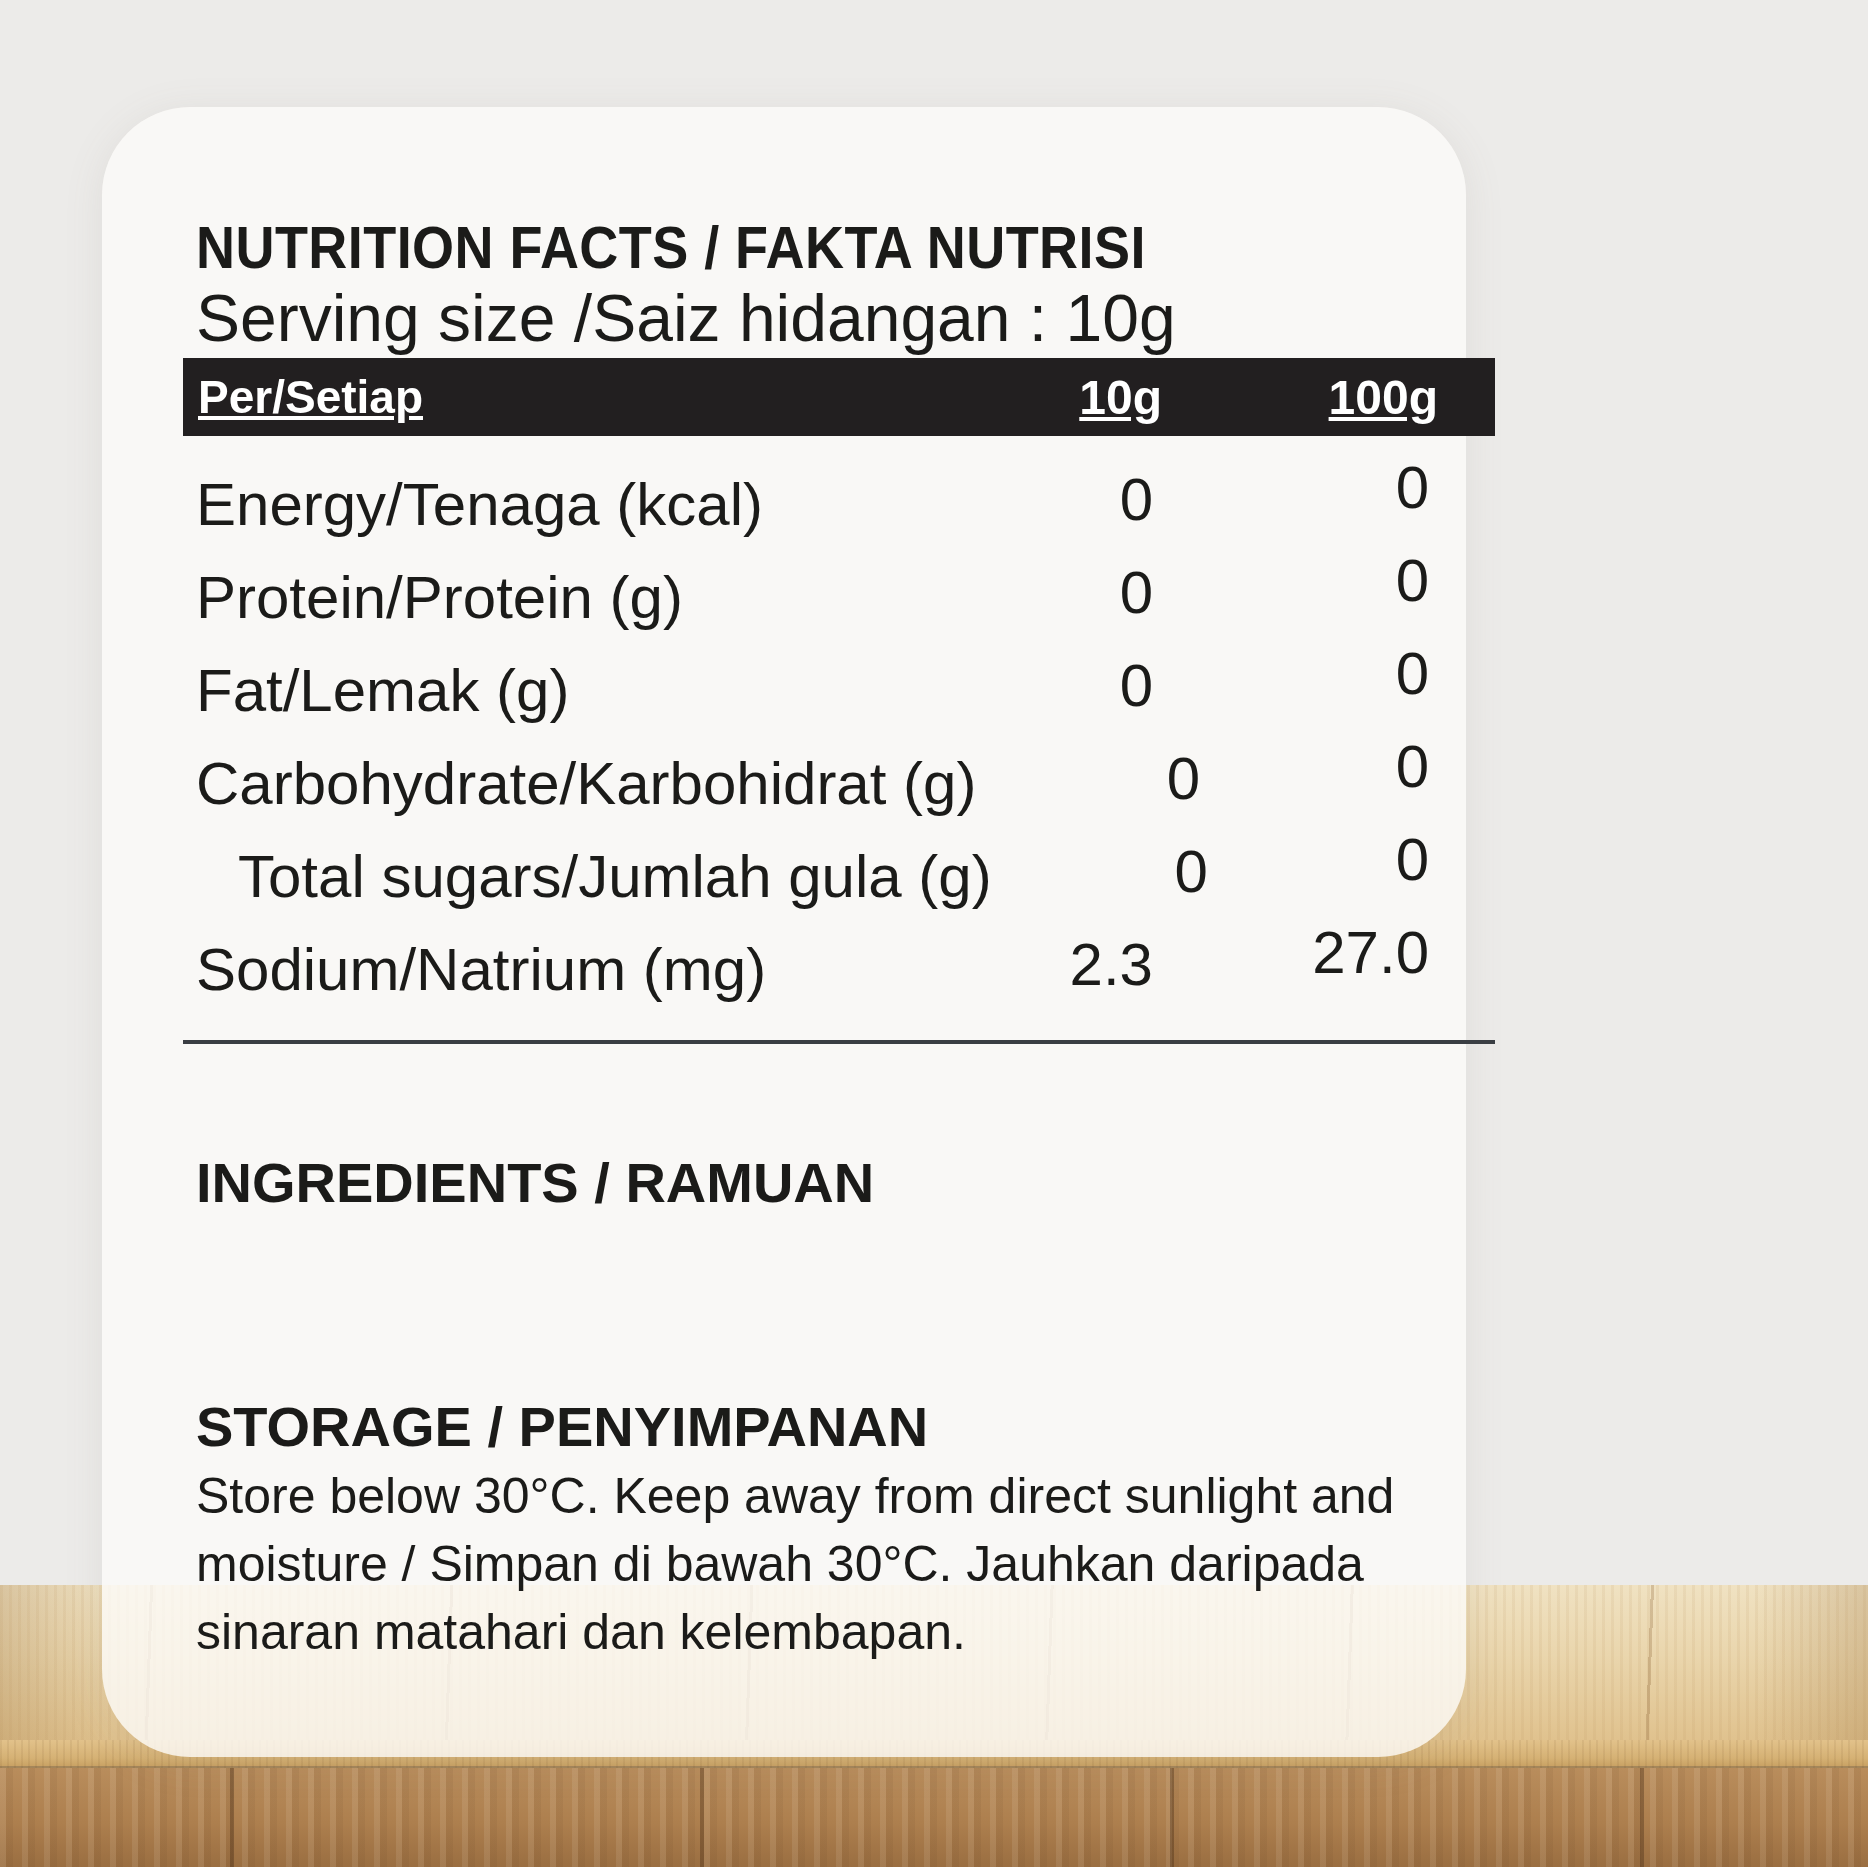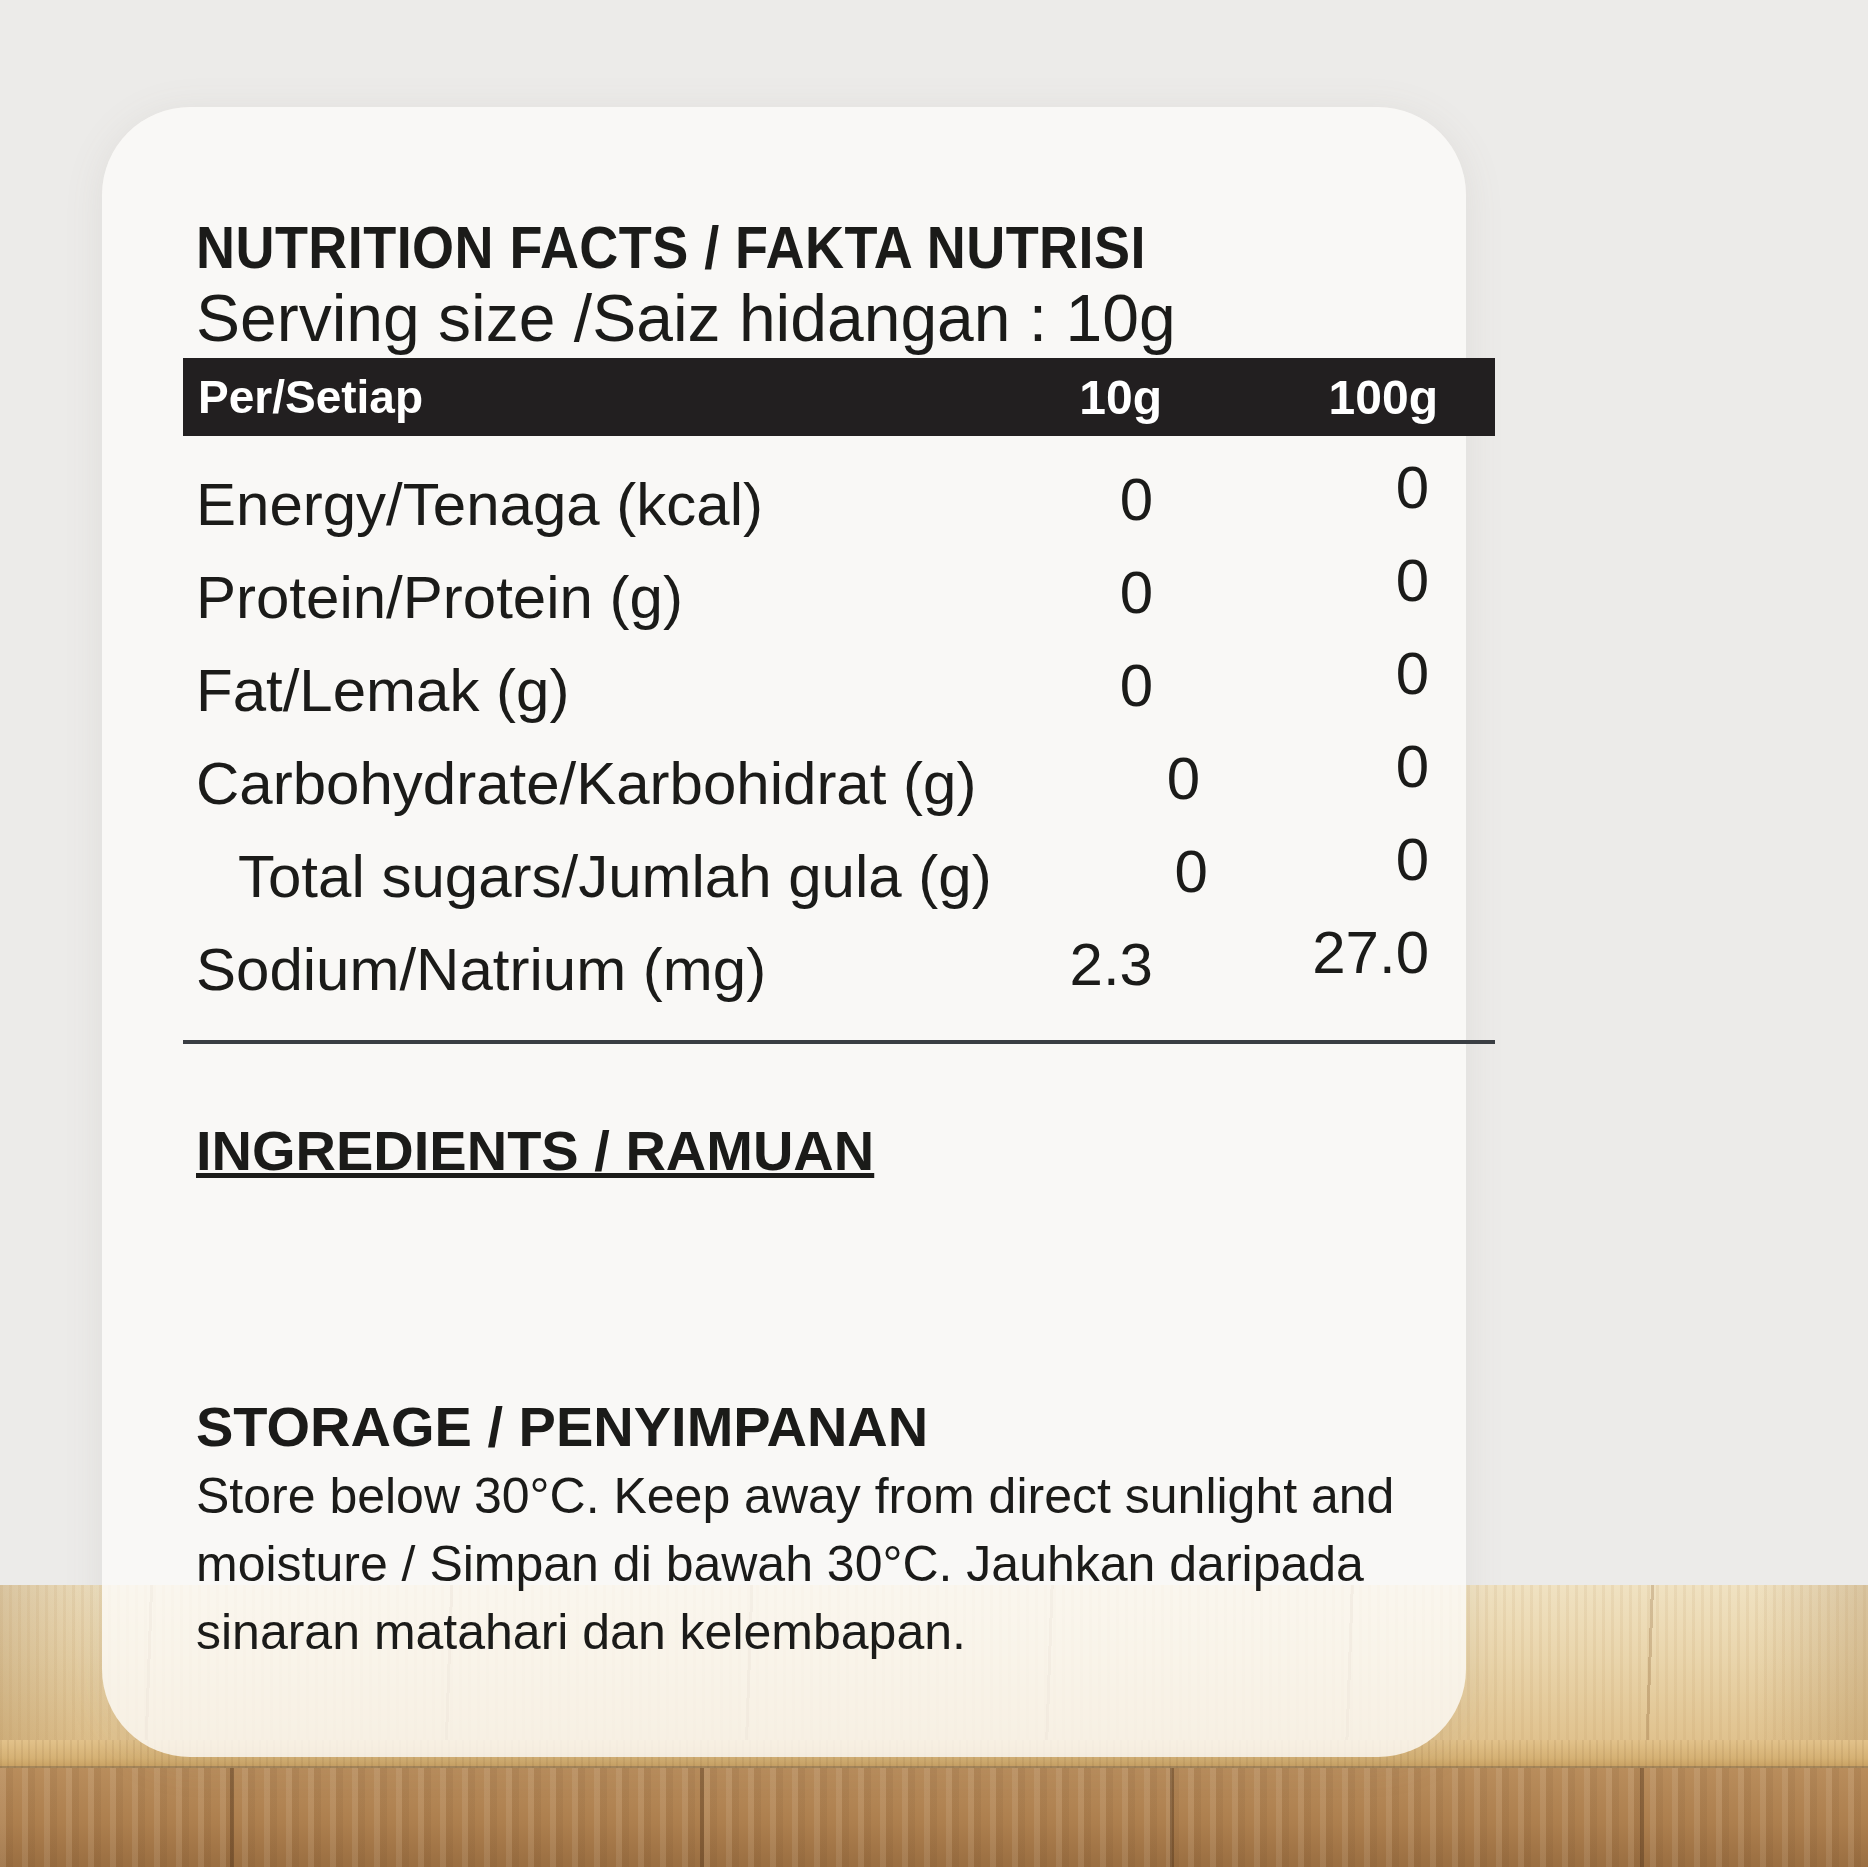--- a/index.html
+++ b/index.html
@@ -70,20 +70,21 @@
     position:absolute;left:94px;top:173px;
     font-size:66px;white-space:nowrap;
   }
 
   .bar{
     position:absolute;left:81px;top:251px;width:1312px;height:78px;
     background:#221F20;color:#FFFFFF;
     display:flex;align-items:center;
     padding:0 57px 0 15px;
     font-weight:bold;
+    text-decoration:underline;
   }
   .bar .c1{flex:1;font-size:46px;}
   .bar .c2{width:270px;text-align:right;font-size:48px;}
   .bar .c3{width:276px;text-align:right;font-size:48px;}
 
   .rows{position:absolute;left:81px;top:351px;width:1312px;}
   .nrow{
     display:flex;align-items:center;height:93px;
     padding:0 66px 0 13px;font-size:60px;
   }
@@ -94,21 +95,21 @@
 
   .divider{
     position:absolute;left:81px;top:933px;width:1312px;height:4px;
     background:#3A3E43;
   }
 
   .sec-h{
     position:absolute;left:94px;margin:0;
     font-size:56px;font-weight:bold;white-space:nowrap;color:#1B1B19;
   }
-  .ing-h{top:1011px;text-decoration:underline;}
+  .ing-h{top:1043px;}
   .sto-h{top:1287px;}
   .body-text{position:absolute;left:94px;font-size:50px;}
   .ing-text{top:1085px;line-height:70px;}
   .sto-text{top:1355px;line-height:68px;}
   .body-text .line{white-space:nowrap;}
 </style>
 </head>
 <body>
 
 <div class="page">

